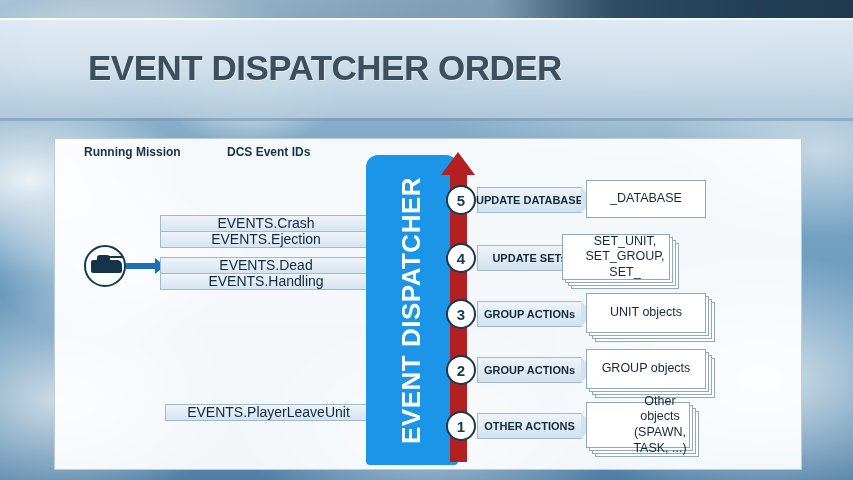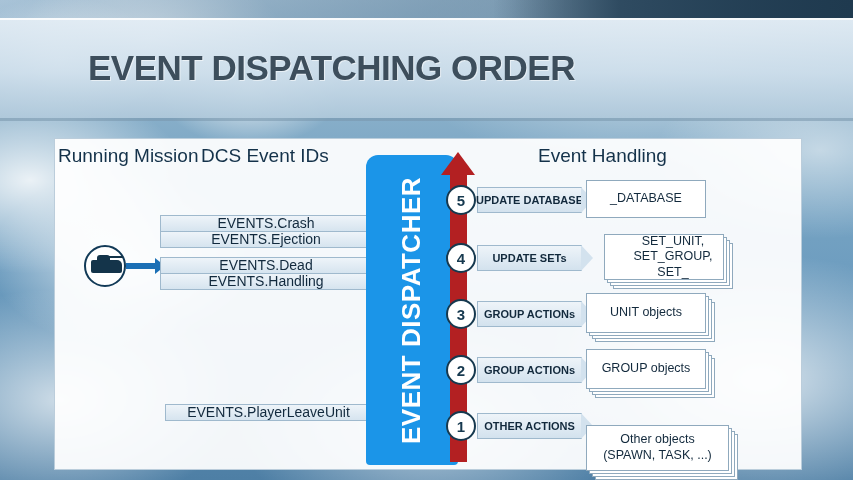--- a/index.html
+++ b/index.html
@@ -97,24 +97,25 @@
     left: 54px;
     top: 138px;
     width: 746px;
     height: 330px;
     background: rgba(255,255,255,0.93);
     border: 1px solid rgba(180,200,215,0.9);
   }
   
   .col-head {
     position: absolute;
-    font-size: 19px;
-    font-weight: normal;
+    font-size: 12px;
+    font-weight: bold;
     color: #14324a;
     white-space: nowrap;
+    margin-left: 26px;
   }
   #head-running { left: 58px; top: 145px; }
   #head-eventids { left: 201px; top: 145px; }
   #head-handling { left: 538px; top: 145px; }
 
   
   .mission-icon {
     position: absolute;
     left: 84px;
     top: 245px;
@@ -323,43 +324,42 @@
   #circle-2 { left: 446px; top: 355px; }
   #circle-1 { left: 446px; top: 411px; }
 
   #action-5 { left: 477px; top: 187px; width: 105px; }
   #action-4 { left: 477px; top: 245px; width: 105px; }
   #action-3 { left: 477px; top: 301px; width: 105px; }
   #action-2 { left: 477px; top: 357px; width: 105px; }
   #action-1 { left: 477px; top: 413px; width: 105px; }
 
   #result-5 { left: 586px; top: 180px; width: 120px; height: 38px; }
-  #result-4 { left: 604px; top: 234px; width: 120px; height: 46px; padding-left: 18px; }
+  #result-4 { left: 562px; top: 234px; width: 108px; height: 46px; padding-left: 18px; }
   #result-3 { left: 586px; top: 293px; width: 120px; height: 40px; }
   #result-2 { left: 586px; top: 349px; width: 120px; height: 40px; }
-  #result-1 { left: 586px; top: 425px; width: 143px; height: 46px; }
+  #result-1 { left: 586px; top: 402px; width: 104px; height: 46px; padding-left: 44px; }
 </style>
 </head>
 <body>
 
 <div class="slide">
   <div class="clouds"></div>
   <div class="corner-wedge2"></div>
   <div class="corner-wedge"></div>
 
   <div class="title-band"></div>
   <div class="title-band-edge-top"></div>
   <div class="title-band-edge-bottom"></div>
-  <div class="slide-title">EVENT DISPATCHING ORDER</div>
+  <div class="slide-title">EVENT DISPATCHER ORDER</div>
 
   <div class="panel"></div>
 
   <div class="col-head" id="head-running">Running Mission</div>
   <div class="col-head" id="head-eventids">DCS Event IDs</div>
-  <div class="col-head" id="head-handling">Event Handling</div>
 
   <div class="mission-icon">
     <div class="tank"></div>
   </div>
   <div class="mission-arrow"></div>
 
   <div class="evt" id="evt-crash">EVENTS.Crash</div>
   <div class="evt" id="evt-ejection">EVENTS.Ejection</div>
   <div class="evt" id="evt-dead">EVENTS.Dead</div>
   <div class="evt" id="evt-pilotdead">EVENTS.Handling</div>

